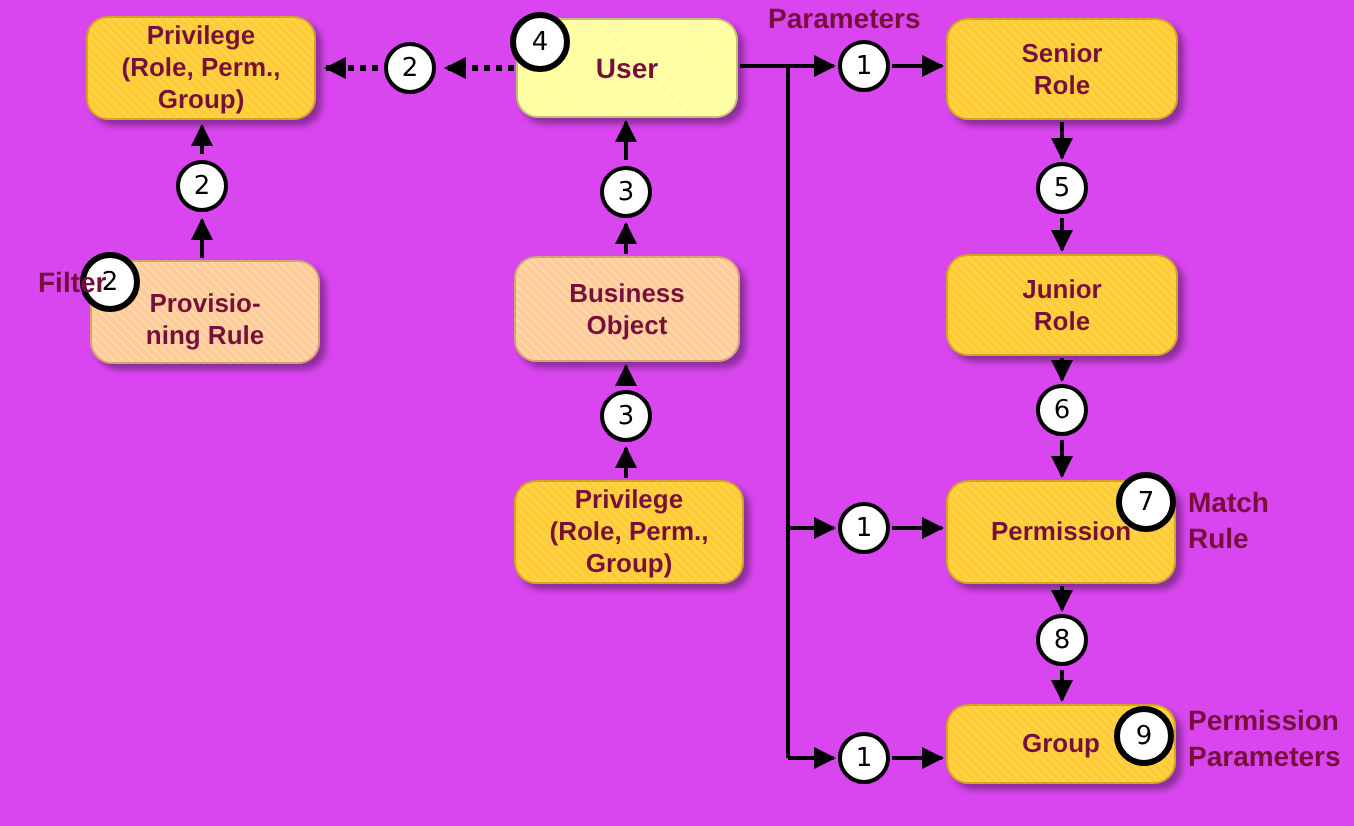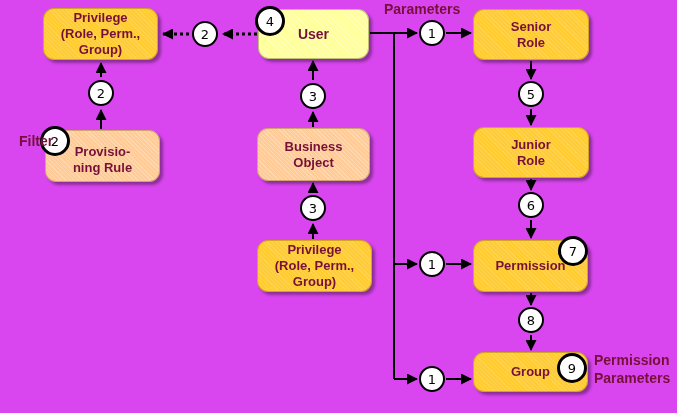--- a/index.html
+++ b/index.html
@@ -118,18 +118,22 @@
   <div class="badge" style="left:419px;top:251px">1</div>
   <div class="badge" style="left:419px;top:366px">1</div>
   <div class="badge" style="left:518px;top:81px">5</div>
   <div class="badge" style="left:518px;top:192px">6</div>
   <div class="badge thick" style="left:558px;top:236px">7</div>
   <div class="badge" style="left:518px;top:307px">8</div>
   <div class="badge thick" style="left:557px;top:353px">9</div>
 
   <div class="lbl" style="left:19px;top:132px">Filter</div>
   <div class="lbl" style="left:384px;top:0px">Parameters</div>
+  <div class="lbl" style="left:594px;top:242px">
+    <div>Match</div>
+    <div>Rule</div>
+  </div>
   <div class="lbl" style="left:594px;top:351px">
     <div>Permission</div>
     <div>Parameters</div>
   </div>
 
 </div>
 
 </body></html>

